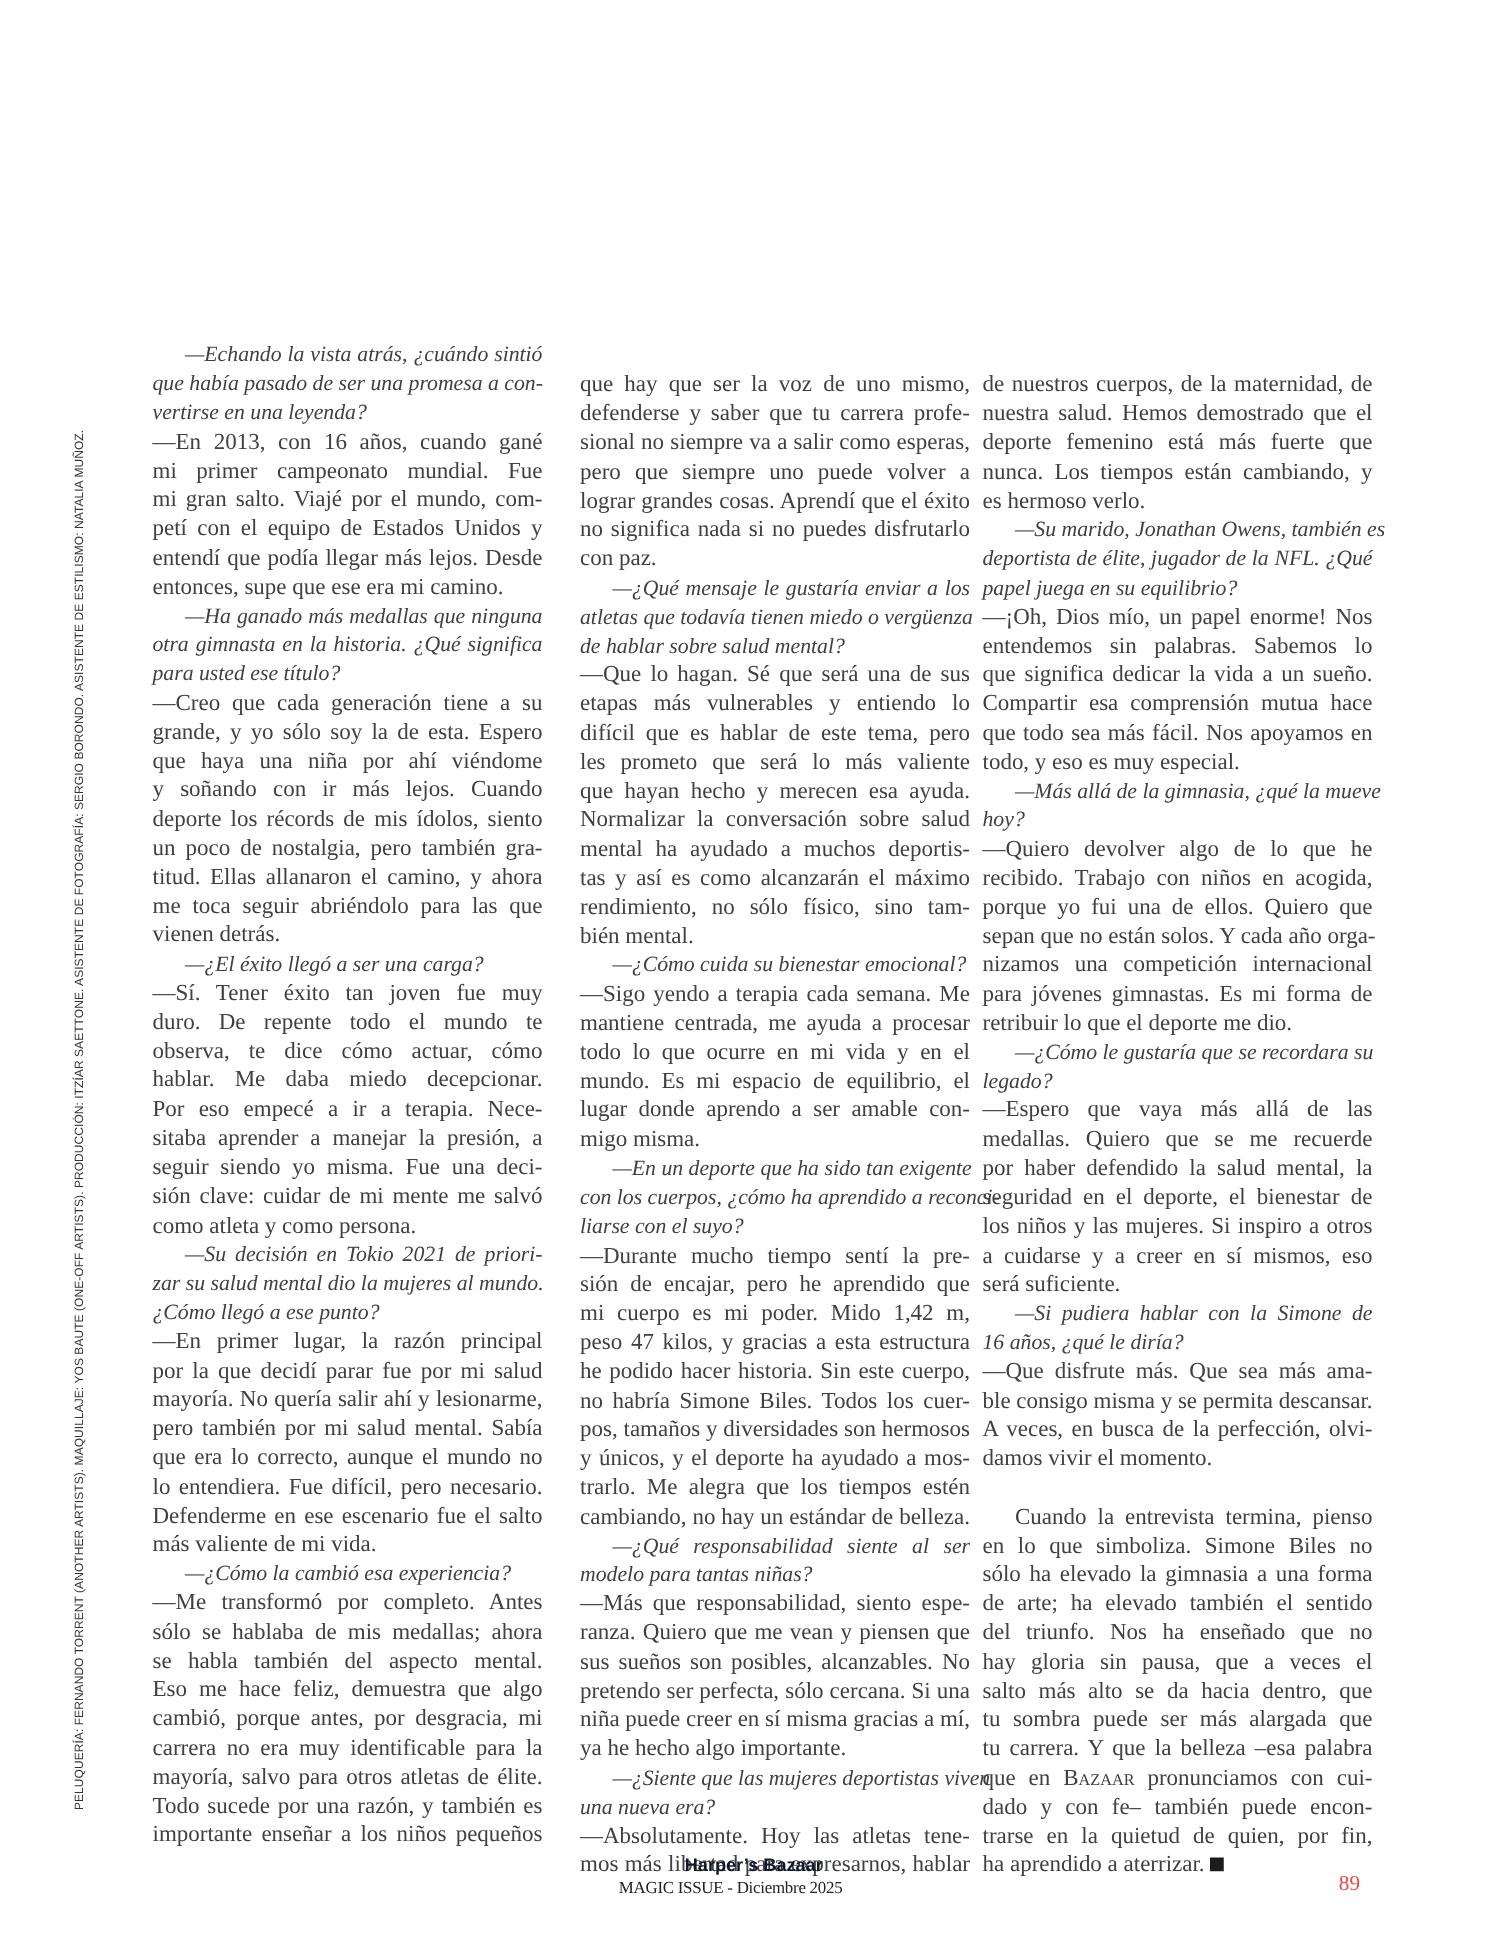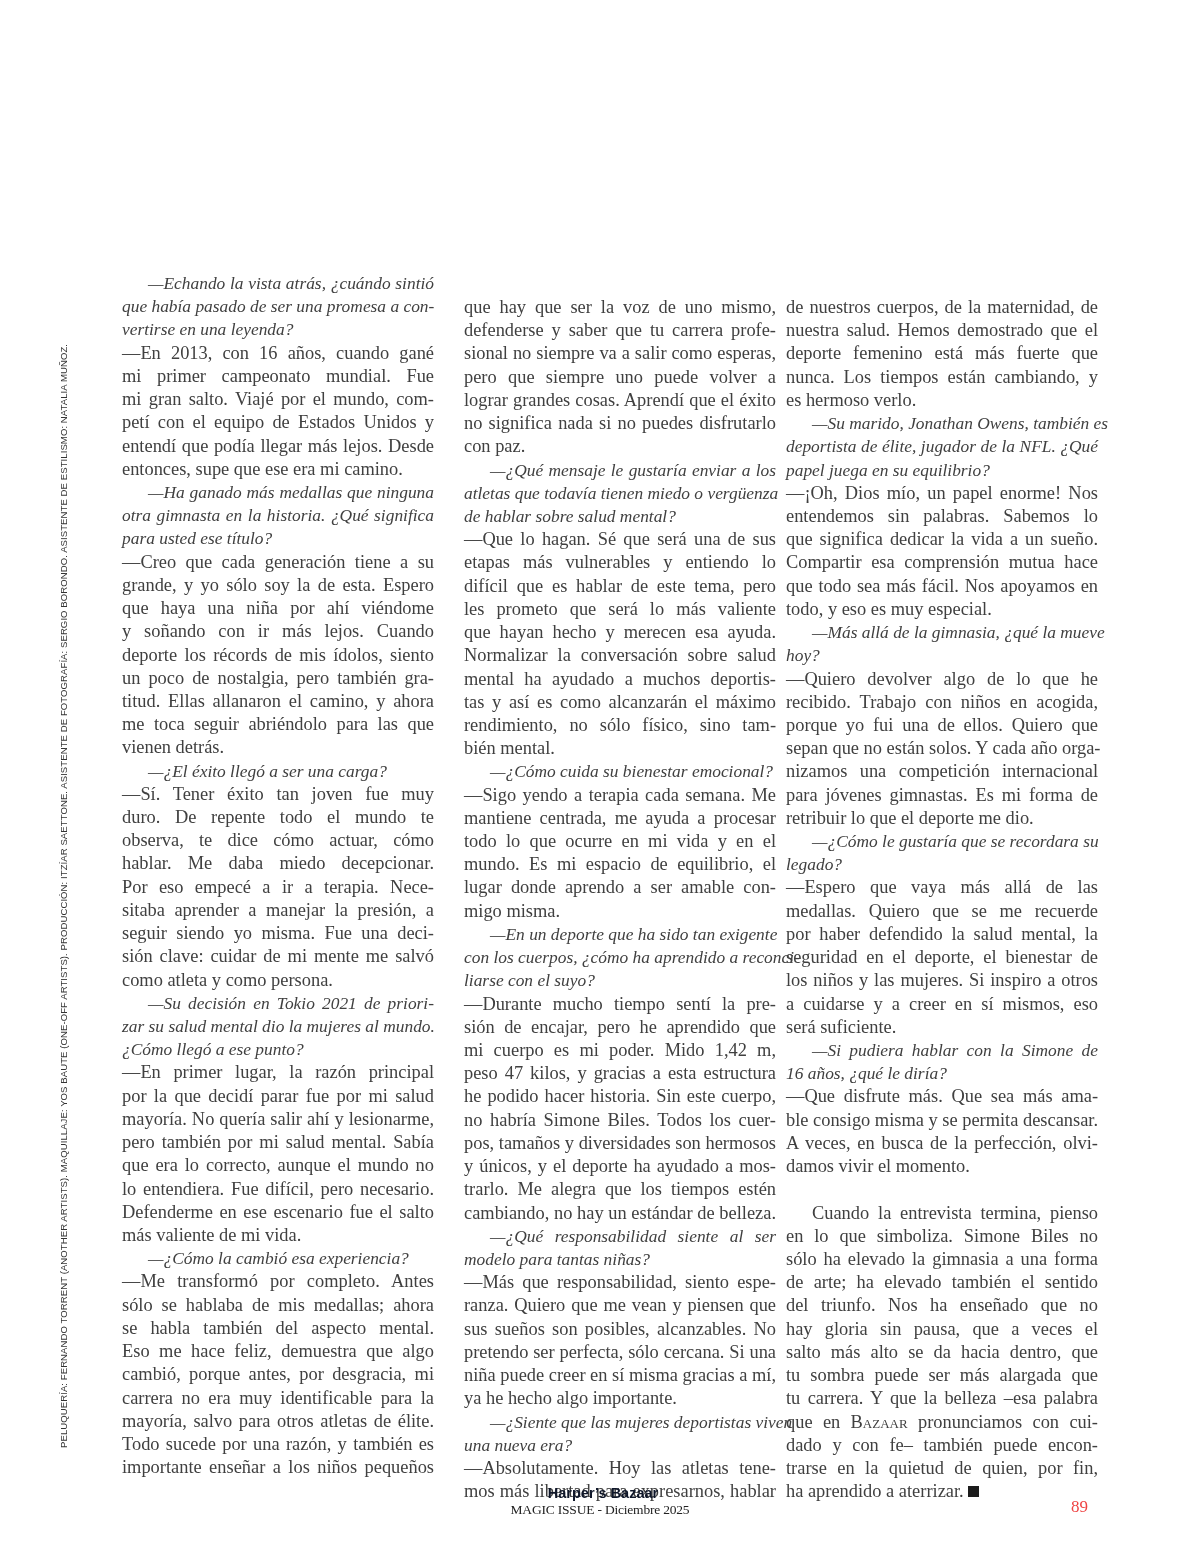--- a/index.html
+++ b/index.html
@@ -25,21 +25,21 @@
   .ln.ind { padding-left: 26px; }
   .q { font-style: italic; font-size: 17.4px; }
   .gap { height: 23.22px; display:block; }
   .sc { font-variant: small-caps; }
   .endmark { display:inline-block; width: 11px; height: 11px; background:#1c1c1c; margin-left: 4px; vertical-align: 0; }
   .footer-brand {
     position: absolute; left: 523px; top: 1485px; width: 160px; text-align: center;
     font-family: "Liberation Sans", sans-serif; font-weight: bold; font-size: 14.5px; color: #0f172a;
   }
   .footer-issue {
-    position: absolute; left: 495px; top: 1502px; width: 210px; text-align: center;
+    position: absolute; left: 495px; top: 1502px; width: 210px; 
     font-family: "Liberation Serif", serif; font-size: 13.5px; color: #222; letter-spacing: -0.2px;
   }
   .pagenum {
     position: absolute; left: 1071px; top: 1497px;
     font-family: "Liberation Serif", serif; font-size: 17px; color: #ef4444;
   }
 </style>
 </head>
 <body>
 

